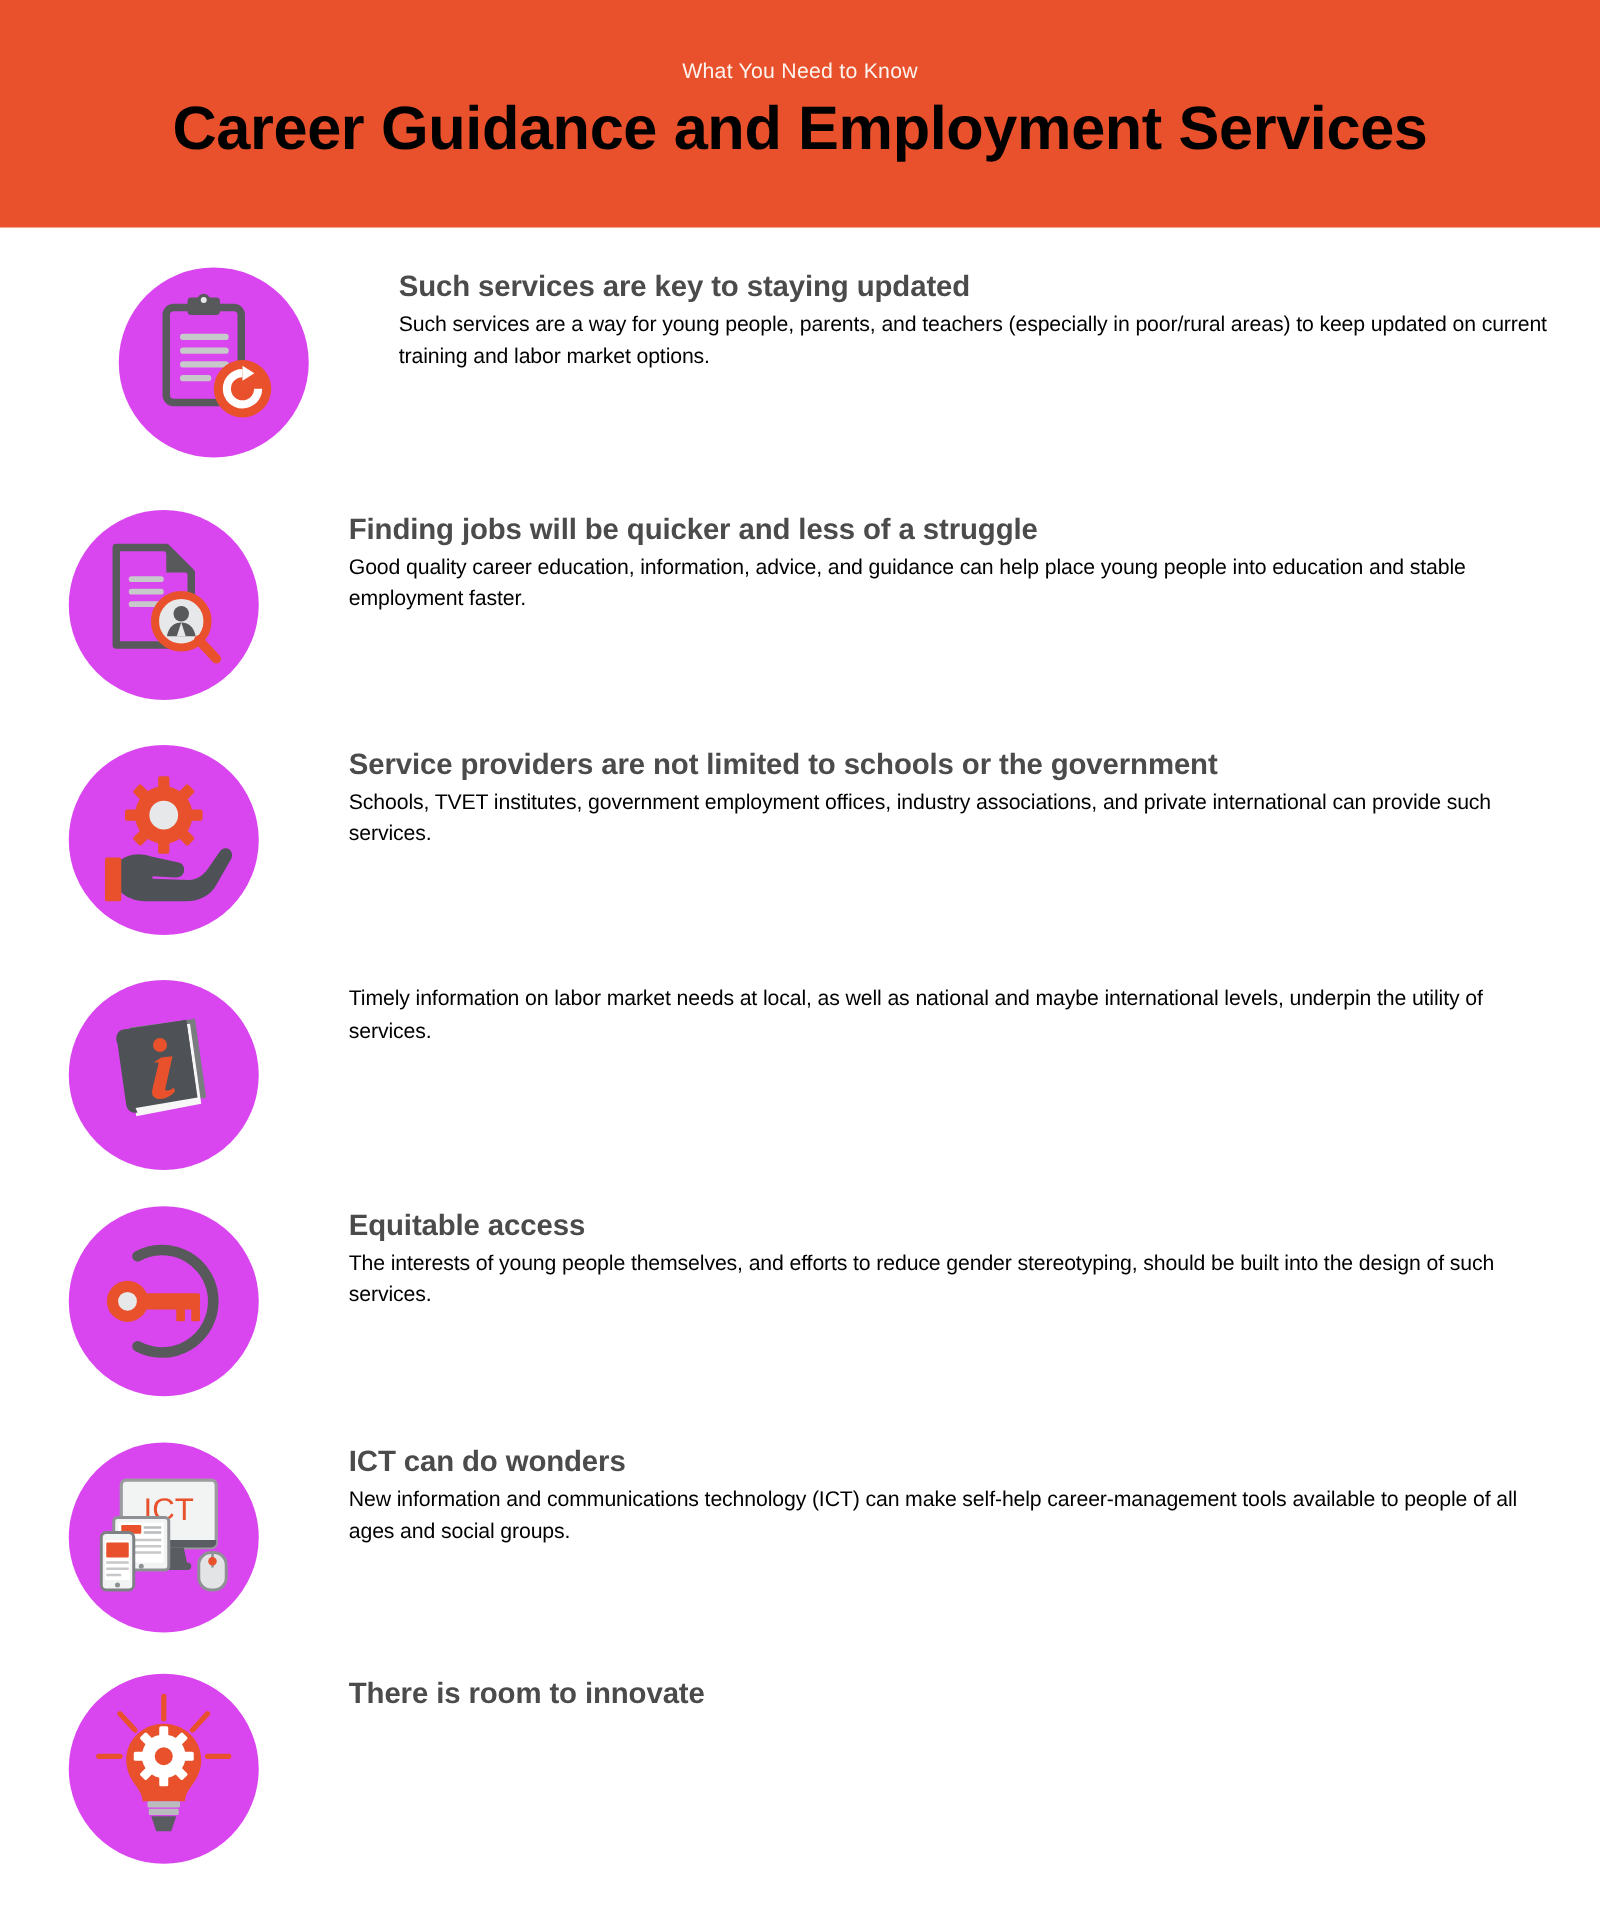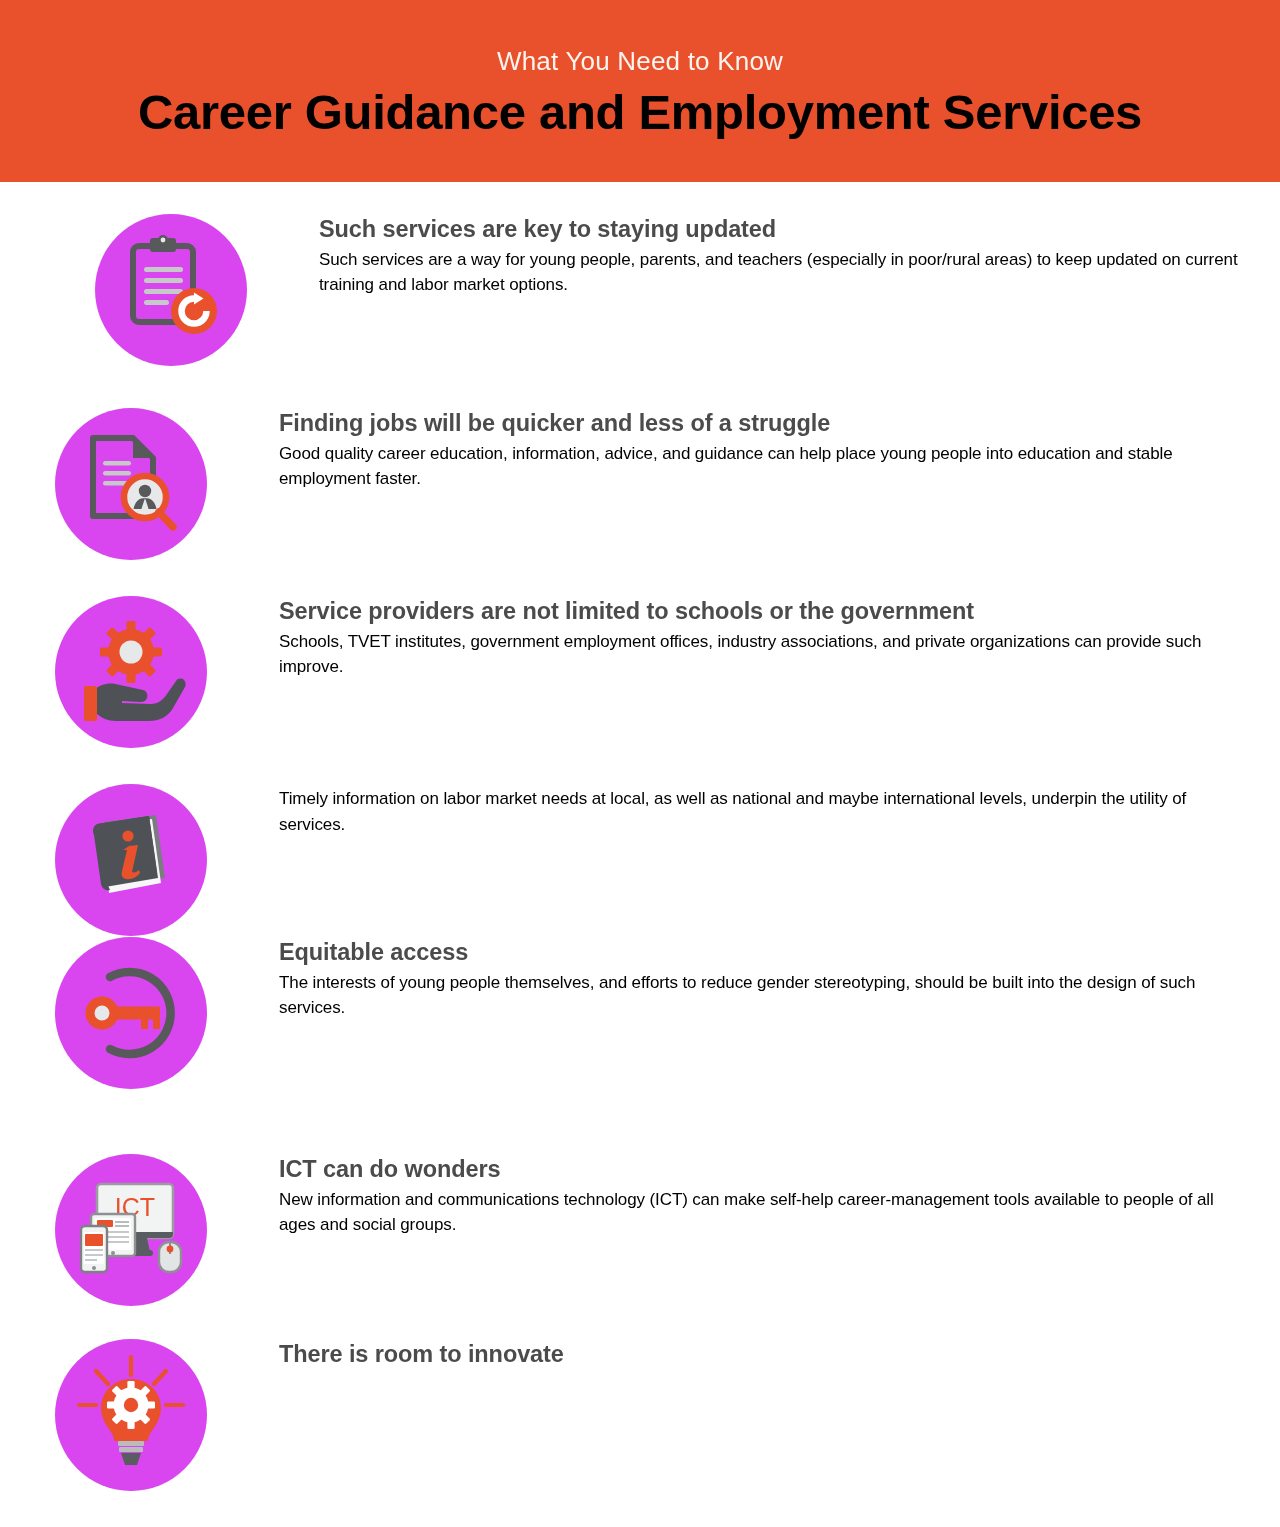--- a/index.html
+++ b/index.html
@@ -27,21 +27,21 @@
     height: 182px;
     background: #e8512b;
     display: flex;
     flex-direction: column;
     align-items: center;
     justify-content: flex-start;
     padding-top: 48px;
   }
   #header-eyebrow {
     color: #fdf4ef;
-    font-size: 26px;
+    font-size: 17px;
     font-weight: 400;
     letter-spacing: 0.2px;
     line-height: 1.05;
     white-space: nowrap;
   }
   #header-title {
     margin-top: 11px;
     color: #000000;
     font-size: 49px;
     font-weight: 700;
@@ -182,21 +182,21 @@
             <circle cx="0" cy="0" r="11.5" fill="#e7e8e9"></circle>
           </g>
 
           <path d="M38 95 c8 -8 18 -9 27 -6 l23 5 c4 1 5 5 4 8 c-1 3 -4 4 -7 4 l-18 -1 l0 2 l29 1 c7 0 12 -4 16 -10 l9 -13 c2 -3 6 -3 8 -1 c2 2 2 5 1 7 l-12 21 c-5 9 -14 13 -24 13 l-33 0 c-8 0 -15 -3 -20 -8 Z" fill="#4e5256"></path>
 
           <rect x="29" y="90" width="13" height="35" rx="1.5" fill="#e8512b"></rect>
         </svg>
       </div>
       <div class="text-wrap">
         <div class="row-heading">Service providers are not limited to schools or the government</div>
-        <div class="row-body">Schools, TVET institutes, government employment offices, industry associations, and private organizations can provide such improve.</div>
+        <div class="row-body">Schools, TVET institutes, government employment offices, industry associations, and private international can provide such services.</div>
       </div>
     </div>
 
     <div class="row" style="top:602px;height:185px;">
       <div class="icon-wrap">
         <svg viewBox="0 0 152 152">
 
           <path d="M49 38 l52 -7 l9 63 l-52 11 Z" fill="#7a7d80"></path>
 
           <path d="M45 42 l52 -7 l9 64 l-52 10 Z" fill="#f7f7f7"></path>
@@ -210,21 +210,21 @@
             <circle cx="73" cy="52" r="5.6"></circle>
             <path d="M74 62 l9 -1 l-6 27 c2 1 5 0 7 -2 l1 3 c-3 4 -9 7 -14 6 c-4 -1 -5 -4 -4 -8 l5 -21 l-4 0 Z"></path>
           </g>
         </svg>
       </div>
       <div class="text-wrap">
         <div class="row-body">Timely information on labor market needs at local, as well as national and maybe international levels, underpin the utility of services.</div>
       </div>
     </div>
 
-    <div class="row" style="top:755px;height:185px;">
+    <div class="row" style="top:783px;height:185px;">
       <div class="icon-wrap">
         <svg viewBox="0 0 152 152">
 
           <path d="M55 40 A41 41 0 1 1 55 112" fill="none" stroke="#58595b" stroke-width="8.5" stroke-linecap="round"></path>
 
           <g fill="#e8512b">
             <circle cx="47" cy="76" r="16.5"></circle>
             <circle cx="47" cy="76" r="7.5" fill="#e7e8e9"></circle>
             <rect x="60" y="69.5" width="45" height="13" rx="1.5"></rect>
             <rect x="86" y="82" width="7" height="10" rx="1"></rect>

